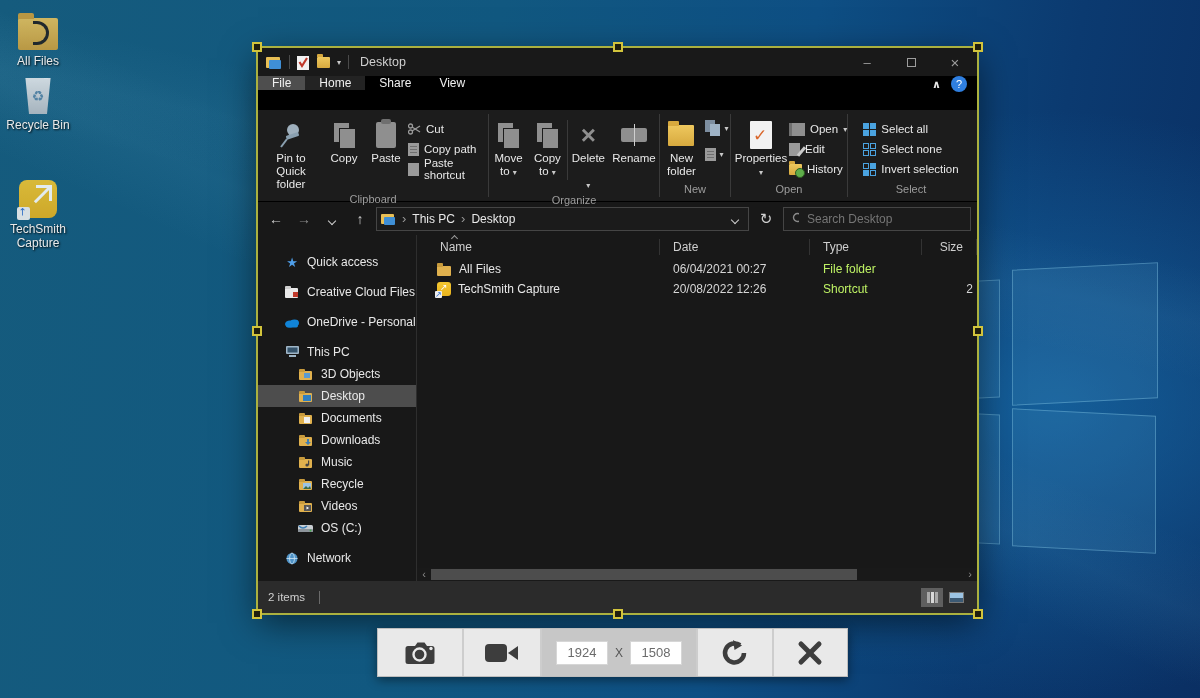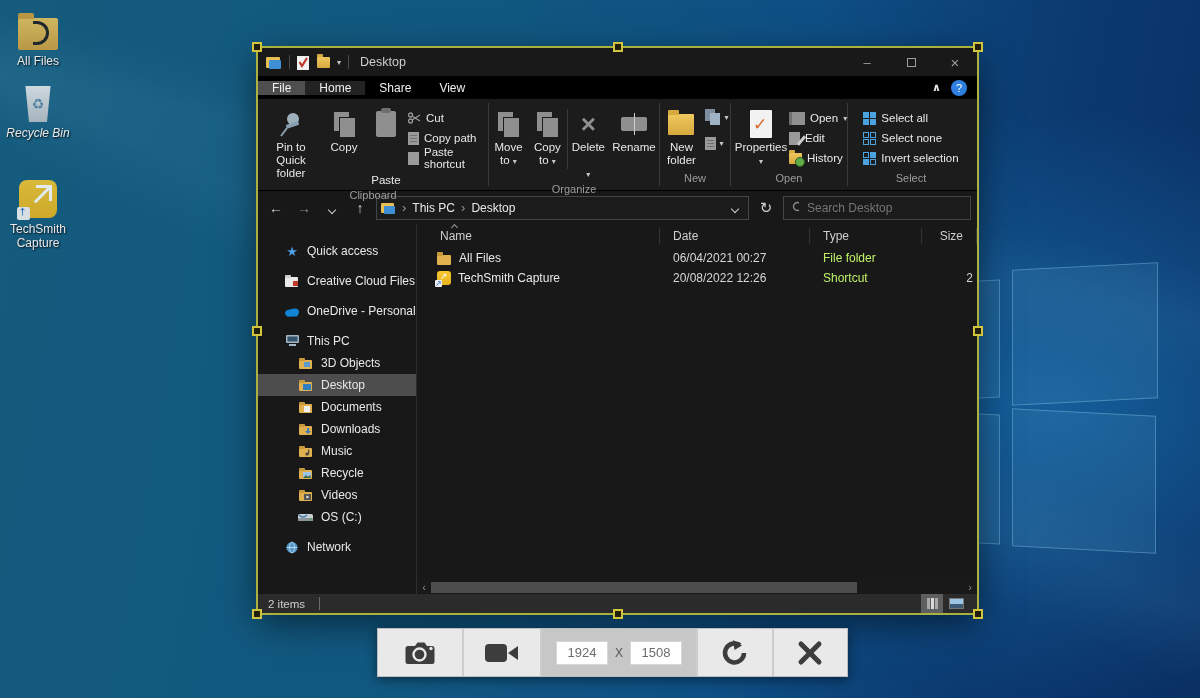--- a/index.html
+++ b/index.html
@@ -54,21 +54,21 @@
     display:flex; flex-direction:column; box-shadow:0 10px 34px rgba(0,0,0,.55); font-size:12px; }
 
   .titlebar { height:28px; background:#191919; display:flex; align-items:center; flex:none; }
   .qat { display:flex; align-items:center; gap:7px; padding-left:8px; }
   .qat-sep { width:1px; height:14px; background:#4a4a4a; }
   .ttl { color:#cfcfcf; font-size:12.5px; margin-left:4px; }
   .wctl { margin-left:auto; display:flex; height:100%; }
   .wbtn { width:44px; display:flex; align-items:center; justify-content:center; color:#9d9d9d; font-size:13px; cursor:pointer; }
   .maxbox { width:9px; height:9px; border:1px solid #9d9d9d; }
 
-  .tabrow { height:23px; background:#000; display:flex; align-items:center; flex:none; }
+  .tabrow { height:34px; background:#000; display:flex; align-items:flex-start; flex:none; }
   .tab { padding:0 14px; display:flex; align-items:center; color:#f0f0f0; font-size:12px; cursor:pointer; }
   .tab.file { background:#4e4e4e; }
   .tab.active { background:#232323; }
   .tabrow-right { margin-left:auto; display:flex; align-items:center; gap:10px; padding-right:10px; }
   .collapse { color:#e8e8e8; font-size:11px; font-weight:bold; cursor:pointer; }
   .helpbtn { width:16px; height:16px; border-radius:50%; background:#2f7fe0; color:#fff; font-size:11px; display:flex; align-items:center; justify-content:center; cursor:pointer; }
 
   .ribbon { height:92px; background:#1c1c1c; display:flex; flex:none; border-bottom:1px solid #000; }
   .rgroup { display:flex; flex-direction:column; position:relative; }
   .rgroup .rbody { flex:1; display:flex; align-items:flex-start; justify-content:center; padding-top:6px; }
@@ -150,21 +150,21 @@
   .lc-size { width:55px; text-align:right; padding-right:4px; color:#d6d6d6; }
   .ts-mini { position:relative; width:14px; height:14px; background:linear-gradient(#f4c731,#e8b31e); border-radius:3px; flex:none; }
   .ts-mini::before { content:"↗"; position:absolute; left:3px; top:0px; font-size:9px; color:#fff; }
   .ts-mini::after { content:"↗"; position:absolute; left:-2px; bottom:-2px; font-size:8px; color:#2f6fd0; background:#efefef; line-height:7px; border-radius:1px; }
   .listfill { flex:1; }
   .hscroll { height:13px; flex:none; display:flex; align-items:center; background:#191919; }
   .hs-arrow { width:14px; text-align:center; color:#8a8a8a; font-size:11px; line-height:13px; cursor:pointer; }
   .hs-track { flex:1; height:13px; position:relative; }
   .hs-thumb { position:absolute; left:0; top:1px; width:80%; height:11px; background:#4d4d4d; cursor:pointer; }
 
-  .statusbar { height:19px; background:#2b2b2b; flex:none; display:flex; align-items:center; padding:0 10px; color:#cfcfcf; font-size:11.5px; }
+  .statusbar { height:32px; background:#2b2b2b; flex:none; display:flex; align-items:center; padding:0 10px; color:#cfcfcf; font-size:11.5px; }
   .st-sep { width:1px; height:13px; background:#6a6a6a; margin-left:14px; }
   .viewtoggles { margin-left:auto; display:flex; gap:2px; }
   .vt { width:22px; height:19px; display:flex; align-items:center; justify-content:center; cursor:pointer; }
   .vt.active { background:#5f5f5f; }
   .vt-details { width:3px; height:11px; background:#d9d9d9; box-shadow:-4px 0 0 #a9a9a9, 4px 0 0 #a9a9a9; }
   .vt-thumb { width:15px; height:11px; background:linear-gradient(#9cc4e4 55%, #3c5a74 55%); border:1px solid #777; }
 
   
   .captoolbar { position:absolute; left:377px; top:628px; width:471px; height:49px; background:#e9e9e9; border:1px solid #bdbdbd; box-shadow:0 3px 10px rgba(0,0,0,.45); display:flex; }
   .cap-seg { display:flex; align-items:center; justify-content:center; cursor:pointer; }
@@ -186,21 +186,21 @@
 <div class="pane br"></div>
 
 <div class="dicon" style="left:0;top:8px;">
   <div class="art">
       <div class="folder-big">
         <div class="folder-mark"></div>
       </div>
     </div>
   <div class="dlabel">All Files</div>
 </div>
-<div class="dicon" style="left:0;top:80px;font-style:italic;">
+<div class="dicon" style="left:0;top:72px;">
   <div class="art">
       <div class="bin">
         <div class="bin-scraps"></div>
       </div>
     </div>
   <div class="dlabel">Recycle Bin</div>
 </div>
 <div class="dicon" style="left:0;top:176px;">
   <div class="art">
       <div class="ts-icon">
@@ -265,21 +265,21 @@
           </div>
           <div class="blabel">Pin to Quick
 folder</div>
         </div>
         <div class="bigbtn" style="width:40px;">
           <div class="bicon">
               <div class="ic-pages"></div>
             </div>
           <div class="blabel">Copy</div>
         </div>
-        <div class="bigbtn" style="width:44px;gap:33px;">
+        <div class="bigbtn" style="width:44px;">
           <div class="bicon">
               <div class="ic-clip"></div>
             </div>
           <div class="blabel">Paste</div>
         </div>
         <div class="smallstack" style="width:80px;justify-content:flex-end;">
           <div class="smallbtn">
             <svg class="scissors-svg" width="13" height="12">
                 <circle cx="2.5" cy="3" r="2" fill="none" stroke="#9a9a9a" stroke-width="1.3"></circle>
                 <circle cx="2.5" cy="9" r="2" fill="none" stroke="#9a9a9a" stroke-width="1.3"></circle>

